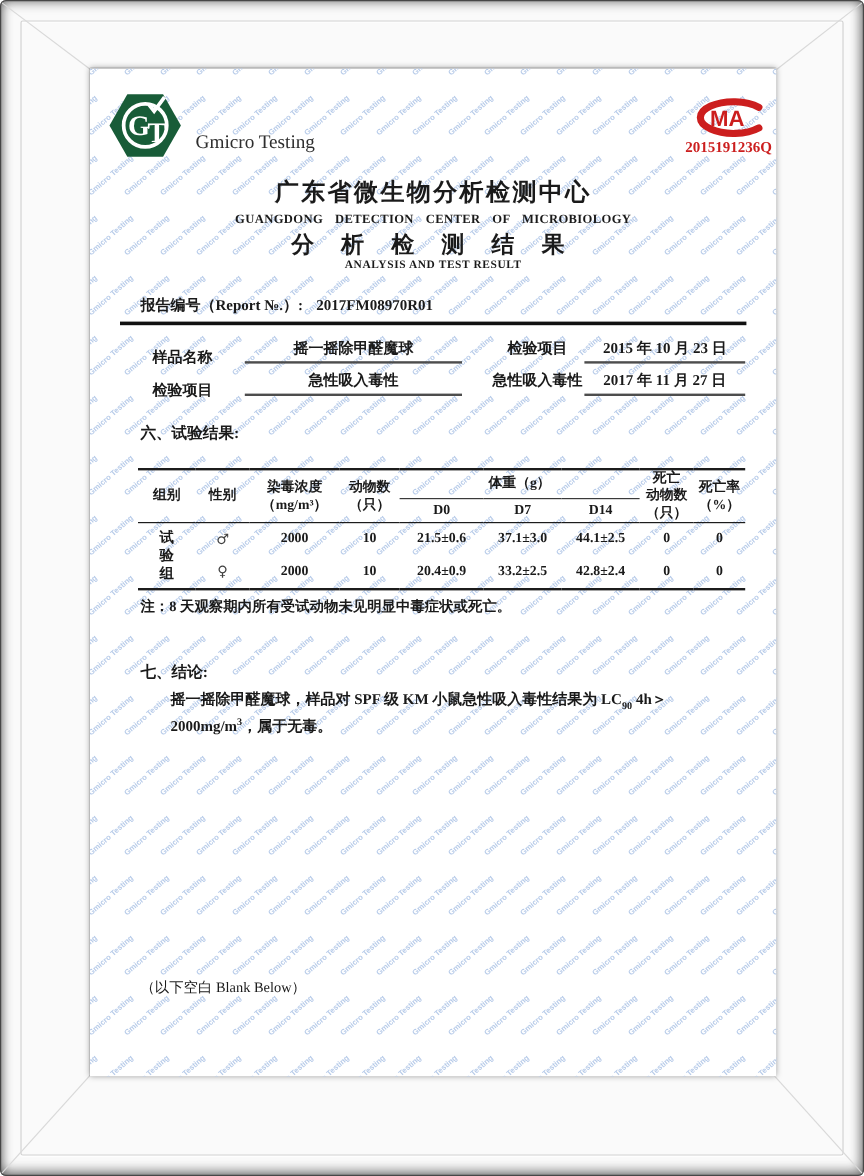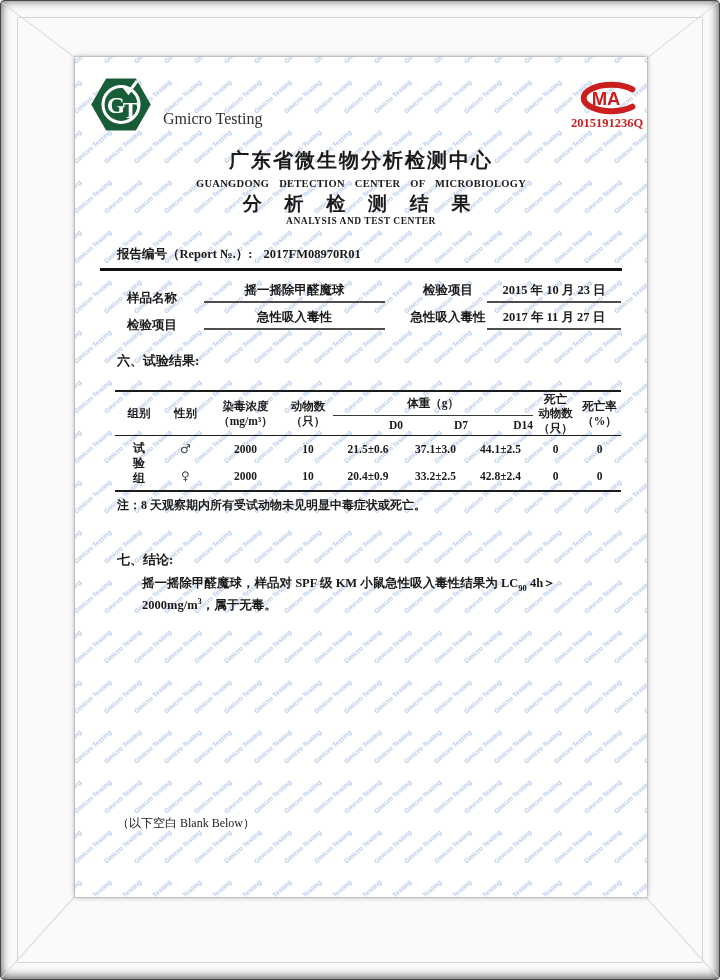--- a/index.html
+++ b/index.html
@@ -55,21 +55,21 @@
   .info-row .val2{position:absolute;left:412px;top:0;width:134px;text-align:center;
                   border-bottom:2px solid #4d4d4d;padding:3px 0 2px;white-space:nowrap;}
 
   .sec-head{position:absolute;left:42px;font-size:13px;font-weight:700;white-space:nowrap;}
 
   
   table.results{position:absolute;left:40px;top:333px;width:506px;border-collapse:collapse;
                 table-layout:fixed;font-size:11.5px;text-align:center;
                 border-top:2px solid #1c1c1c;border-bottom:2px solid #1c1c1c;}
   table.results th,table.results td{padding:0;font-weight:600;line-height:1.25;vertical-align:middle;}
-  table.results thead tr:last-child th{border-bottom:0;text-align:right;}
+  table.results thead tr:last-child th{border-bottom:0;}
   table.results thead{border-bottom:1.8px solid #1c1c1c;}
   th.weight-span{border-bottom:1.2px solid #3a3a3a;height:22px;}
   th.sub{height:18px;font-weight:700;}
   td.num{font-weight:700;}
   td.sex{font-family:"DejaVu Sans",sans-serif;font-weight:400;font-size:12px;color:#3f3f3f;}
   tbody td{height:27px;}
   td.group{line-height:15px;font-size:12px;}
 
   .note{position:absolute;left:42px;top:440px;font-size:12px;font-weight:600;white-space:nowrap;}
   .conclusion{position:absolute;left:67px;top:517px;width:470px;font-size:12.5px;font-weight:600;line-height:1.55;}
@@ -484,21 +484,21 @@
         <svg width="66" height="34" viewBox="0 0 100 50">
           <path d="M 90 12 A 42 20 0 1 0 90 38" fill="none" stroke="#cc1e1e" stroke-width="9" stroke-linecap="round"></path>
           <text x="50" y="35" text-anchor="middle" font-family="Liberation Sans, DejaVu Sans, sans-serif" font-size="28" font-weight="bold" fill="#cc1e1e">MA</text>
         </svg>
         <div class="cma-num" style="color:#cc1e1e">2015191236Q</div>
       </div>
 
       <div class="t-center title-en">GUANGDONG DETECTION CENTER OF MICROBIOLOGY</div>
       <div class="t-center title-cn">广东省微生物分析检测中心</div>
       <div class="t-center result-cn">分 析 检 测 结 果</div>
-      <div class="t-center result-en">ANALYSIS AND TEST CENTER</div>
+      <div class="t-center result-en">ANALYSIS AND TEST RESULT</div>
 
       <div class="report-line">
         <span>报告编号（Report №.）:</span>
         <span class="num">2017FM08970R01</span>
       </div>
       <div class="thick-rule"></div>
 
       <div class="info-row" style="top:222px">
         <span class="lbl1">样品名称</span>
         <span class="val1">摇一摇除甲醛魔球</span>

